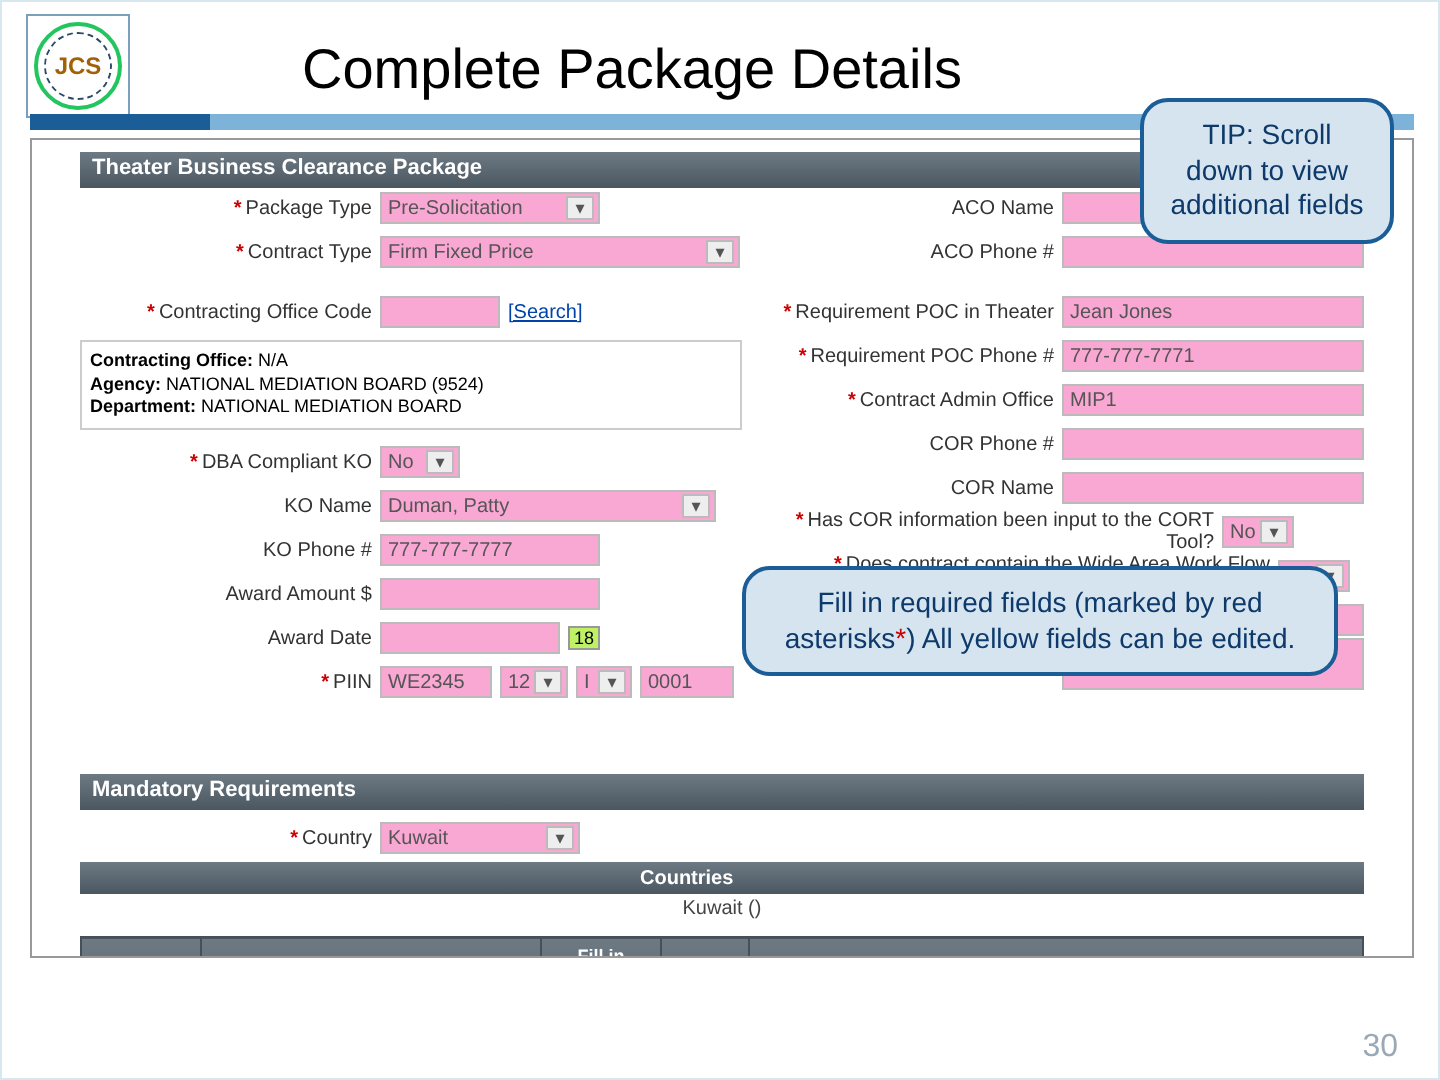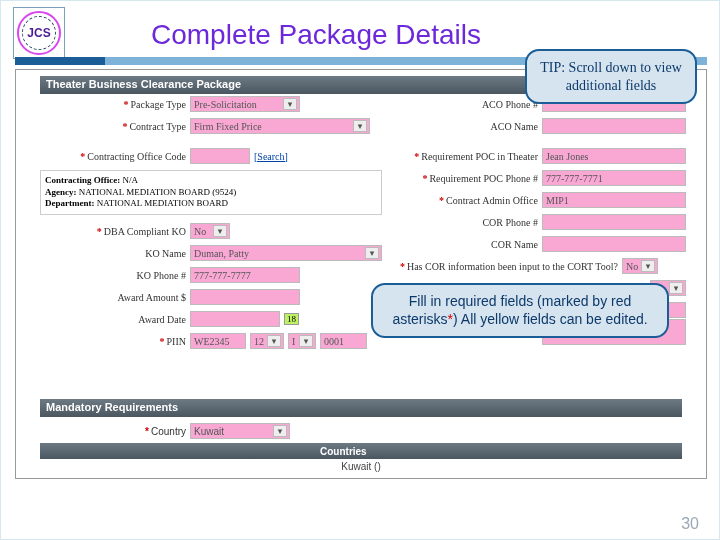--- a/index.html
+++ b/index.html
@@ -15,35 +15,35 @@
   }
   .logo {
     position: absolute;
     top: 6px; left: 12px;
     width: 52px; height: 52px;
     border: 1px solid #7aa0bb;
     display: flex; align-items: center; justify-content: center;
   }
   .logo-inner {
     width: 44px; height: 44px;
-    border: 2px solid #d946ef;
+    border: 2px solid #22c55e;
     border-radius: 50%;
     display:flex; align-items:center; justify-content:center;
-    font-weight:bold; color:#4c1d95; font-size:12px;
+    font-weight:bold; color:#a16207; font-size:12px;
     position:relative;
   }
   .logo-inner::before{
     content:"";
     position:absolute; inset:3px;
     border:1px dashed #2d4a68; border-radius:50%;
   }
   .title {
     position:absolute;
     top:18px; left:150px;
-    font-size:28px; color:#6d28d9;
+    font-size:28px; color:#000000;
     font-family:"Arial", sans-serif;
   }
   .underline {
     position:absolute;
     top:56px; left:14px;
     width:692px; height:8px;
     background: linear-gradient(to right, #1b5d96 0 90px, #7db3d9 90px 100%);
   }
   .form-area{
     position:absolute;
@@ -58,22 +58,21 @@
     height:18px;
     background:linear-gradient(#6d7a84,#4a5660);
     color:#fff;
     font-weight:bold;
     padding:2px 6px;
     font-size:11px;
   }
   .two-col{
     display:flex;
     gap:10px;
-    margin-bottom:16px;
-    font-family:Liberation Serif, serif;
+    margin-bottom:4px;
   }
   .col{ flex:1; }
   .row{
     display:flex;
     align-items:center;
     height:20px;
     margin-bottom:2px;
   }
   .lbl{
     width:150px;
@@ -117,22 +116,21 @@
     border:2px solid #1b5d96;
     border-radius:14px;
     padding:8px 12px;
     font-size:14px;
     color:#0d3a6b;
     text-align:center;
     line-height:1.25;
   }
   .callout.tip{
     top:48px; right:22px;
-    width:172px;
-    font-family:Liberation Serif, serif;
+    width:127px;
   }
   .callout.fill{
     top:282px; left:370px;
     width:298px;
   }
   .callout .ast{ color:#c00; }
   .countries-header{
     height:16px;
     background:linear-gradient(#6d7a84,#4a5660);
     color:#fff; font-weight:bold; font-size:10px;
@@ -194,21 +192,21 @@
         <div><b>Agency:</b> <span>NATIONAL MEDIATION BOARD (9524)</span></div>
         <div><b>Department:</b> <span>NATIONAL MEDIATION BOARD</span></div>
       </div>
       <div style="height:6px"></div>
       <div class="row">
         <div class="lbl"><span class="req">*</span><span>DBA Compliant KO</span></div>
         <div class="val sel" style="width:40px;flex:none">No</div>
       </div>
       <div class="row">
         <div class="lbl"><span>KO Name</span></div>
-        <div class="val sel" style="width:192px;flex:none">Duman, Patty</div>
+        <div class="val sel" style="width:168px;flex:none">Duman, Patty</div>
       </div>
       <div class="row">
         <div class="lbl"><span>KO Phone #</span></div>
         <div class="val" style="width:110px;flex:none">777-777-7777</div>
       </div>
       <div class="row">
         <div class="lbl"><span>Award Amount $</span></div>
         <div class="val" style="width:110px;flex:none"></div>
       </div>
       <div class="row">
@@ -220,25 +218,25 @@
         <div class="lbl"><span class="req">*</span><span>PIIN</span></div>
         <div class="val">WE2345</div>
         <div class="val sel" style="width:34px">12</div>
         <div class="val sel" style="width:28px">I</div>
         <div class="val" style="width:47px">0001</div>
       </div>
     </div>
 
     <div class="col">
       <div class="row">
+        <div class="lbl"><span>ACO Name</span></div>
+        <div class="val"></div>
+      </div>
+      <div class="row">
         <div class="lbl"><span>ACO Phone #</span></div>
-        <div class="val"></div>
-      </div>
-      <div class="row">
-        <div class="lbl"><span>ACO Name</span></div>
         <div class="val"></div>
       </div>
       <div style="height:8px"></div>
       <div class="row">
         <div class="lbl"><span class="req">*</span><span>Requirement POC in Theater</span></div>
         <div class="val">Jean Jones</div>
       </div>
       <div class="row">
         <div class="lbl"><span class="req">*</span><span>Requirement POC Phone #</span></div>
         <div class="val">777-777-7771</div>

